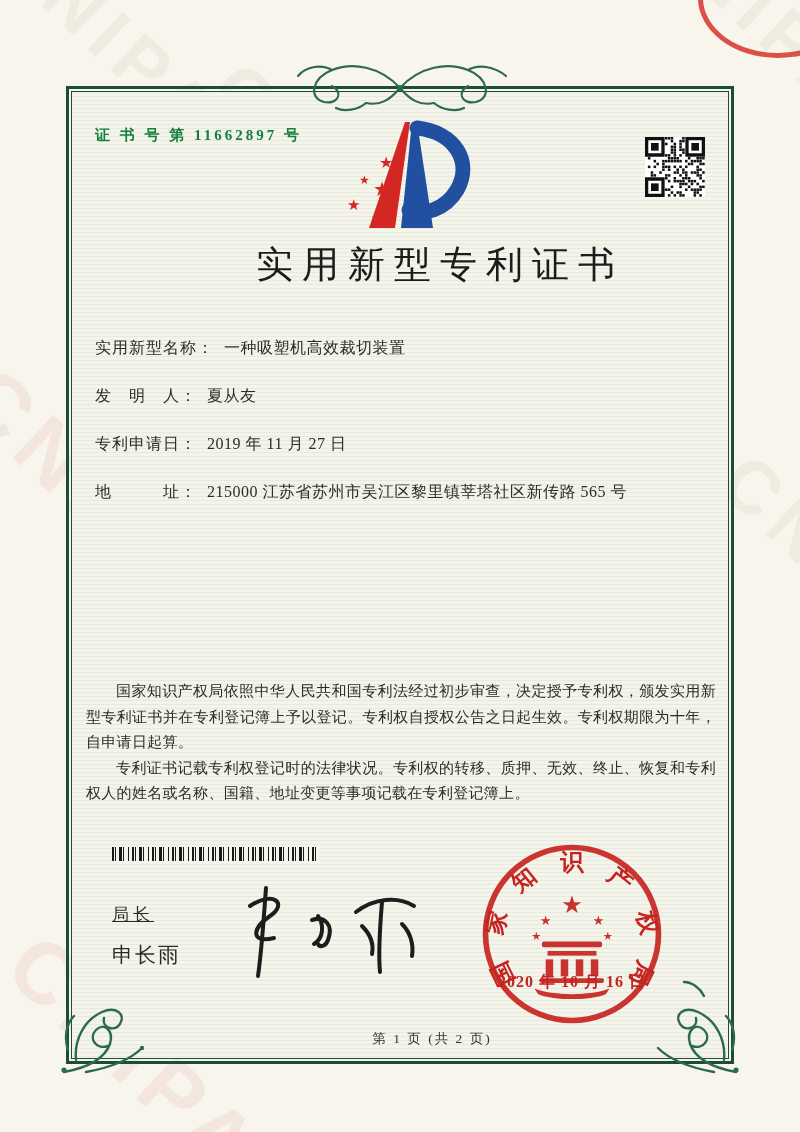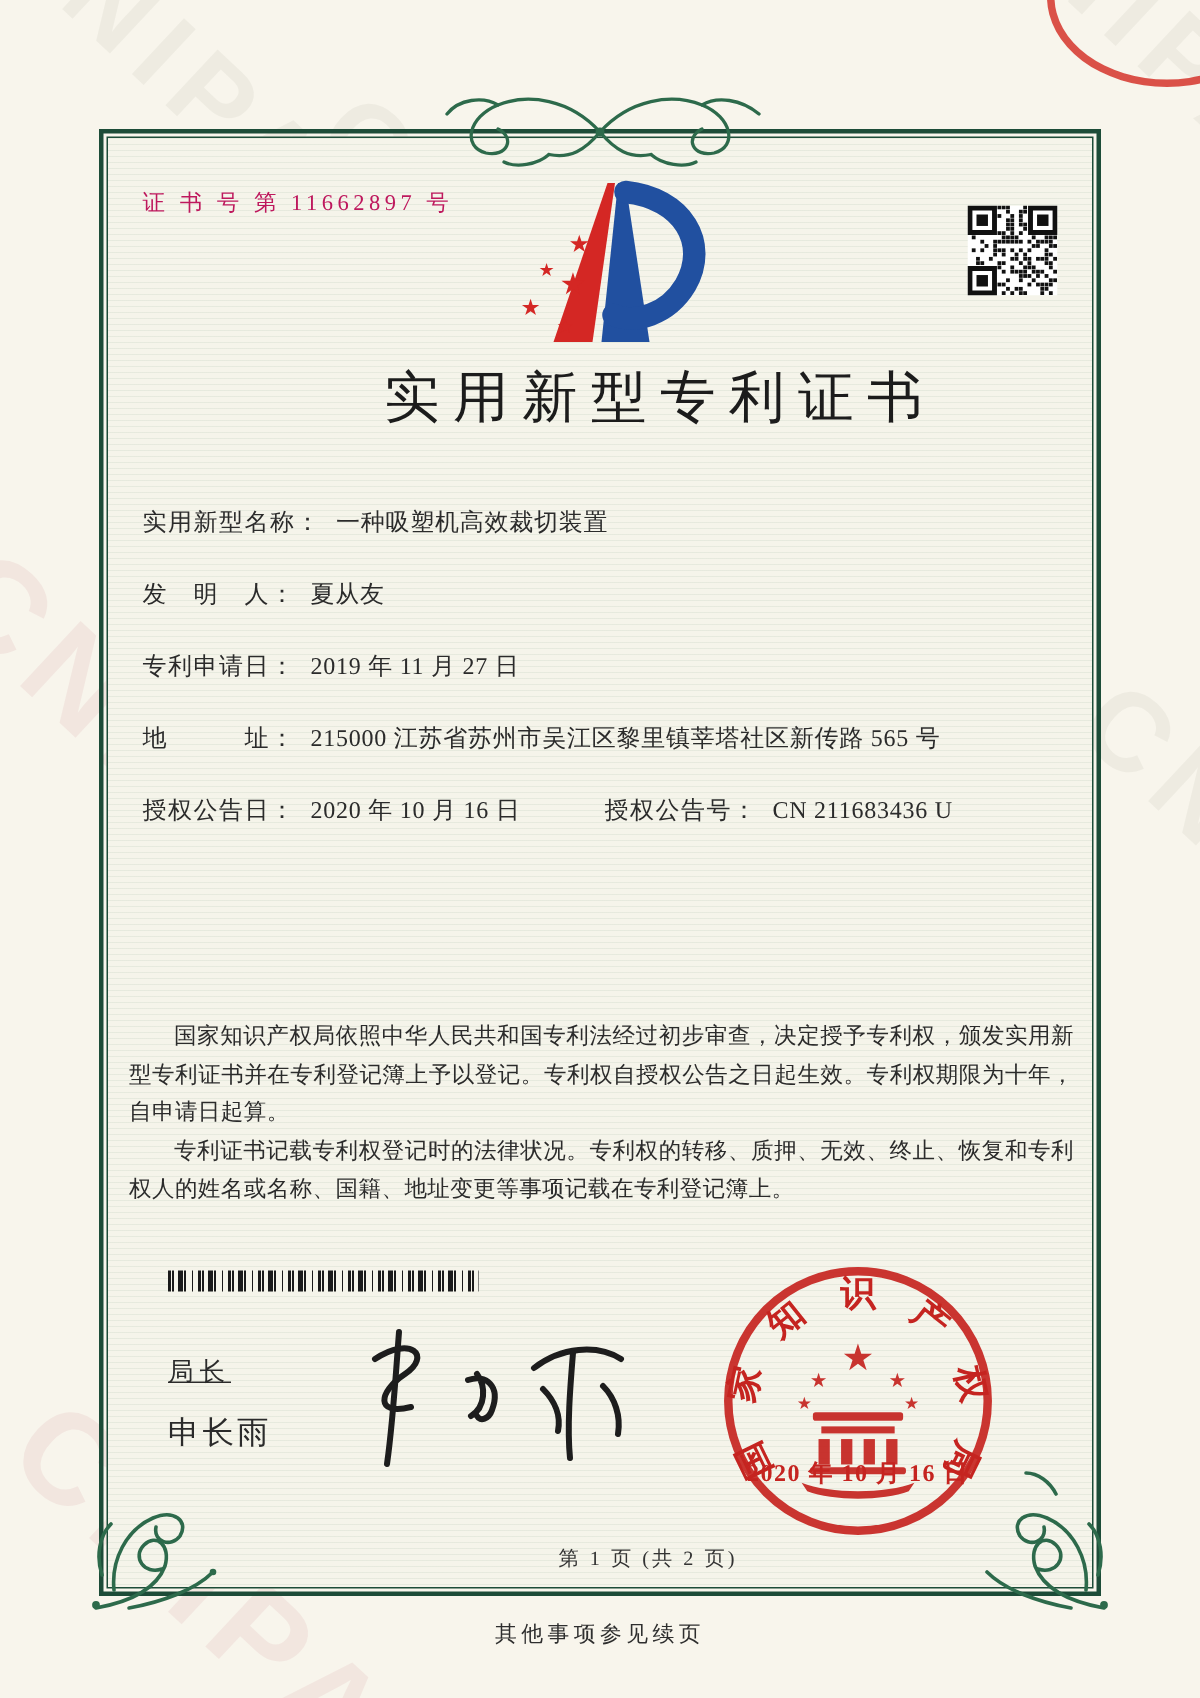--- a/index.html
+++ b/index.html
@@ -27,21 +27,21 @@
   .frame-inner{position:absolute;inset:2px;border:1px solid #1d4c38;
       background:
         repeating-linear-gradient(180deg, rgba(140,172,148,.14) 0 1px, rgba(0,0,0,0) 1px 4px),
         #f5f4ea;}
 
   
   .orn{position:absolute;pointer-events:none;}
   .orn svg{display:block;}
 
   .cert-no{position:absolute;left:95px;top:126px;font-size:15px;
-      letter-spacing:3px;color:#be185d;}
+      letter-spacing:3px;color:#15803d;font-weight:bold;}
 
   .logo{position:absolute;left:333px;top:118px;}
   .qr{position:absolute;left:645px;top:137px;}
 
   .title{position:absolute;left:0;top:240px;width:800px;text-align:center;
       font-size:37px;font-weight:normal;letter-spacing:9px;color:#1c1c1c;padding-left:40px;}
 
   .fields{position:absolute;left:95px;top:338px;width:616px;font-size:16px;}
   .frow{height:24px;margin-bottom:24px;white-space:nowrap;}
   .flabel{letter-spacing:1px;}
@@ -298,23 +298,20 @@
     </div>
     <div class="frow">
       <span class="flabel">发　明　人：</span><span class="fvalue">夏从友</span>
     </div>
     <div class="frow">
       <span class="flabel">专利申请日：</span><span class="fvalue">2019 年 11 月 27 日</span>
     </div>
     <div class="frow">
       <span class="flabel">地　　　址：</span><span class="fvalue">215000 江苏省苏州市吴江区黎里镇莘塔社区新传路 565 号</span>
     </div>
-    <div class="frow double">
-      <span class="pair1"><span class="flabel">授权公告日：</span><span class="fvalue">2020 年 10 月 16 日</span></span><span class="pair2"><span class="flabel">授权公告号：</span><span class="fvalue">CN 211683436 U</span></span>
-    </div>
   </div>
 
   <div class="paras">
     <p>国家知识产权局依照中华人民共和国专利法经过初步审查，决定授予专利权，颁发实用新型专利证书并在专利登记簿上予以登记。专利权自授权公告之日起生效。专利权期限为十年，自申请日起算。</p>
     <p>专利证书记载专利权登记时的法律状况。专利权的转移、质押、无效、终止、恢复和专利权人的姓名或名称、国籍、地址变更等事项记载在专利登记簿上。</p>
   </div>
 
   <div class="barcode"></div>
 
   <div class="signer-title">局长</div>
@@ -357,15 +354,14 @@
         <rect x="104" y="127" width="8" height="18"></rect>
         <rect x="120" y="127" width="8" height="18"></rect>
         <rect x="66" y="147" width="68" height="5" rx="2"></rect>
         <path d="M60,158 C80,166 120,166 140,158 L136,164 C118,171 82,171 64,164 Z"></path>
       </g>
     </svg>
   </div>
   <div class="seal-date">2020 年 10 月 16 日</div>
 
   <div class="page-indicator">第 1 页 (共 2 页)</div>
-  <div class="cont-note">其他事项参见续页</div>
 
 </div>
 
 </body></html>

